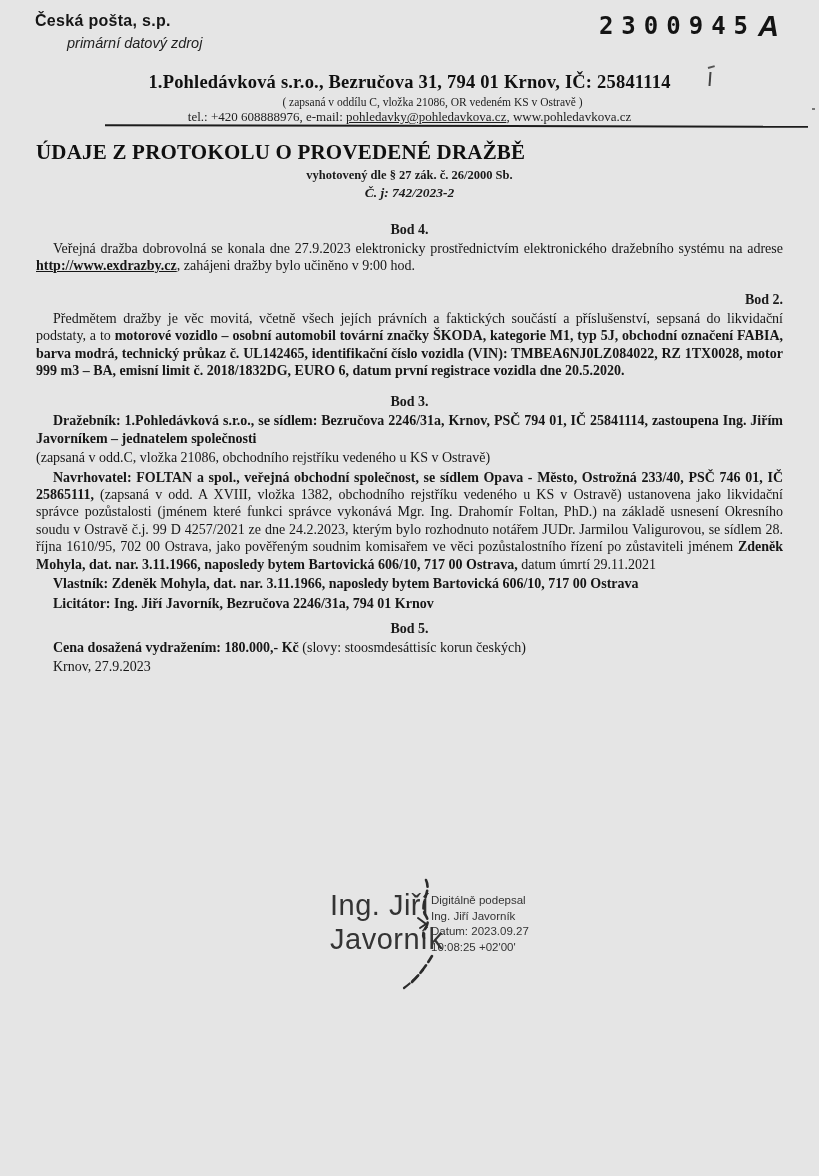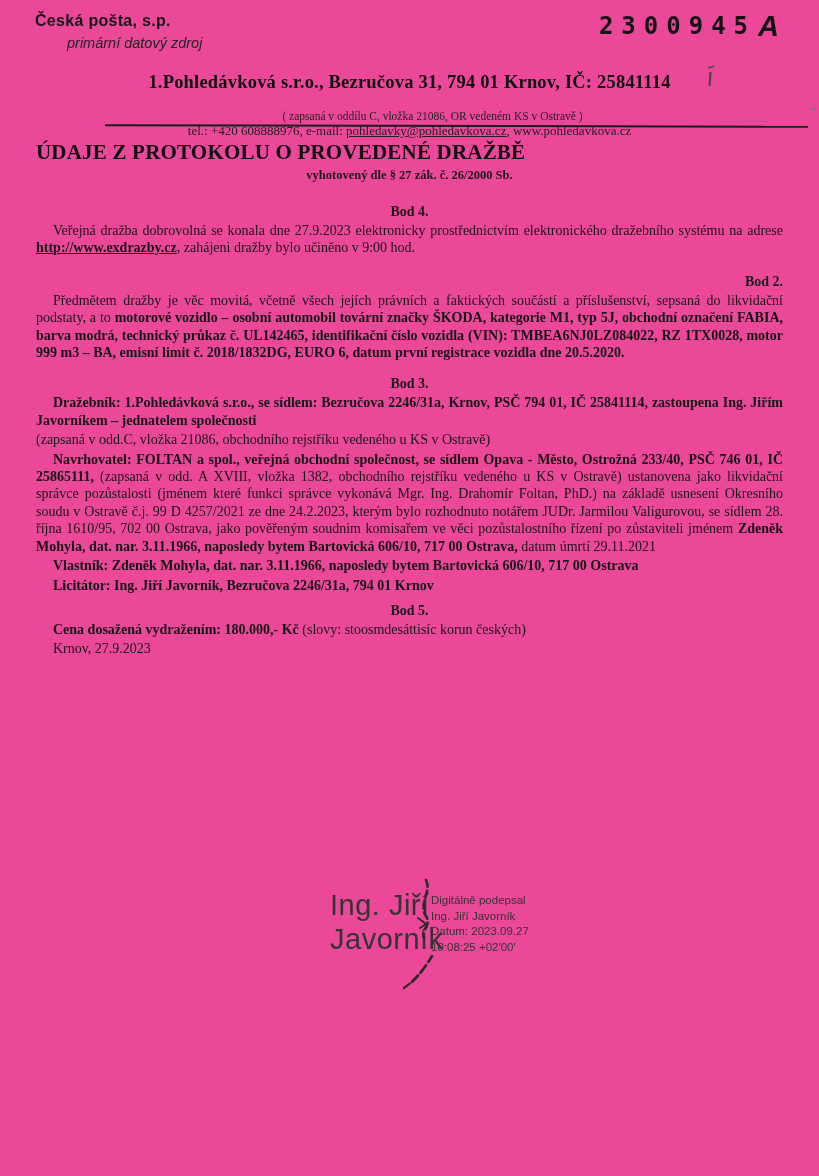--- a/index.html
+++ b/index.html
@@ -1,41 +1,41 @@
 <!DOCTYPE html>
 <html lang="cs"><head>
 <meta charset="utf-8">
 <style>
   html,body{margin:0;padding:0;background:#9a9a9a;}
   .page{
     position:relative;
     width:819px;height:1176px;
     margin:0 auto;
-    background:#ec4899;
+    background:#e5e5e5;
     color:#1a1a1a;
     font-family:"Liberation Serif", serif;
     overflow:hidden;
   }
   .b{font-weight:bold;}
   .u{text-decoration:underline;}
 
   
   .sender{position:absolute;left:35px;top:12px;font-family:"Liberation Sans",sans-serif;}
   .sender-name{font-size:16px;font-weight:bold;letter-spacing:.3px;color:#161616;}
   .sender-sub{font-size:14.5px;font-style:italic;margin-top:5px;color:#222;margin-left:32px;}
 
   
   .stamp{position:absolute;right:40px;top:12px;display:flex;align-items:flex-start;color:#141414;}
   .stamp-number{font-family:"DejaVu Sans Mono",monospace;font-size:24px;font-weight:700;letter-spacing:8px;}
   .stamp-letter{font-family:"Liberation Sans",sans-serif;font-size:29px;font-weight:700;font-style:italic;margin-left:2px;margin-top:-2px;}
 
   
   .letterhead{position:absolute;left:0;top:72px;width:100%;text-align:center;}
   .company-line{font-size:18.5px;font-weight:bold;letter-spacing:.2px;color:#111;}
-  .reg-line{font-size:11.5px;margin-top:17px;color:#222;padding-left:46px;}
+  .reg-line{font-size:11.5px;margin-top:3px;color:#222;padding-left:46px;}
   .contact-line{font-size:13px;margin-top:1px;color:#1d1d1d;}
   .head-rule{position:absolute;left:105px;top:125px;width:703px;height:2px;background:#1c1c1c;transform:rotate(.12deg);}
 
   
   .speck1{position:absolute;left:709px;top:72px;width:2px;height:14px;background:#444;transform:rotate(4deg);}
   .speck1:before{content:"";position:absolute;left:-2px;top:-6px;width:7px;height:2px;background:#555;transform:rotate(-20deg);}
   .speck2{position:absolute;left:812px;top:108px;width:3px;height:2px;background:#777;}
 
   
   .doc-body{position:absolute;left:36px;top:140px;width:747px;}
@@ -92,20 +92,21 @@
     <div class="contact-line"><span>tel.: +420 608888976, e-mail: </span><span class="u">pohledavky@pohledavkova.cz</span><span>, www.pohledavkova.cz</span></div>
   </div>
   <div class="head-rule"></div>
 
   <div class="speck1"></div>
   <div class="speck2"></div>
 
   <div class="doc-body">
     <div class="doc-title">ÚDAJE Z PROTOKOLU O PROVEDENÉ DRAŽBĚ</div>
     <div class="doc-subtitle">vyhotovený dle § 27 zák. č. 26/2000 Sb.</div>
+    <div class="doc-caseno">Č. j: 742/2023-2</div>
 
     <div class="bod-heading h-bod1">Bod 4.</div>
     <p class="doc-par"><span>Veřejná dražba dobrovolná se konala dne 27.9.2023 elektronicky prostřednictvím elektronického dražebního systému na adrese </span><span class="b u">http://www.exdrazby.cz</span><span>, zahájeni dražby bylo učiněno v 9:00 hod.</span></p>
 
     <div class="bod-heading h-bod2">Bod 2.</div>
     <p class="doc-par"><span>Předmětem dražby je věc movitá, včetně všech jejích právních a faktických součástí a příslušenství, sepsaná do likvidační podstaty, a to </span><span class="b">motorové vozidlo – osobní automobil tovární značky ŠKODA, kategorie M1, typ 5J, obchodní označení FABIA, barva modrá, technický průkaz č. UL142465, identifikační číslo vozidla (VIN): TMBEA6NJ0LZ084022, RZ 1TX0028, motor 999 m3 – BA, emisní limit č. 2018/1832DG, EURO 6, datum první registrace vozidla dne 20.5.2020.</span></p>
 
     <div class="bod-heading h-bod3">Bod 3.</div>
     <p class="doc-par"><span class="b">Dražebník: 1.Pohledávková s.r.o., se sídlem: Bezručova 2246/31a, Krnov, PSČ 794 01, IČ 25841114, zastoupena Ing. Jiřím Javorníkem – jednatelem společnosti</span></p>
     <p class="doc-par no-indent"><span>(zapsaná v odd.C, vložka 21086, obchodního rejstříku vedeného u KS v Ostravě)</span></p>

